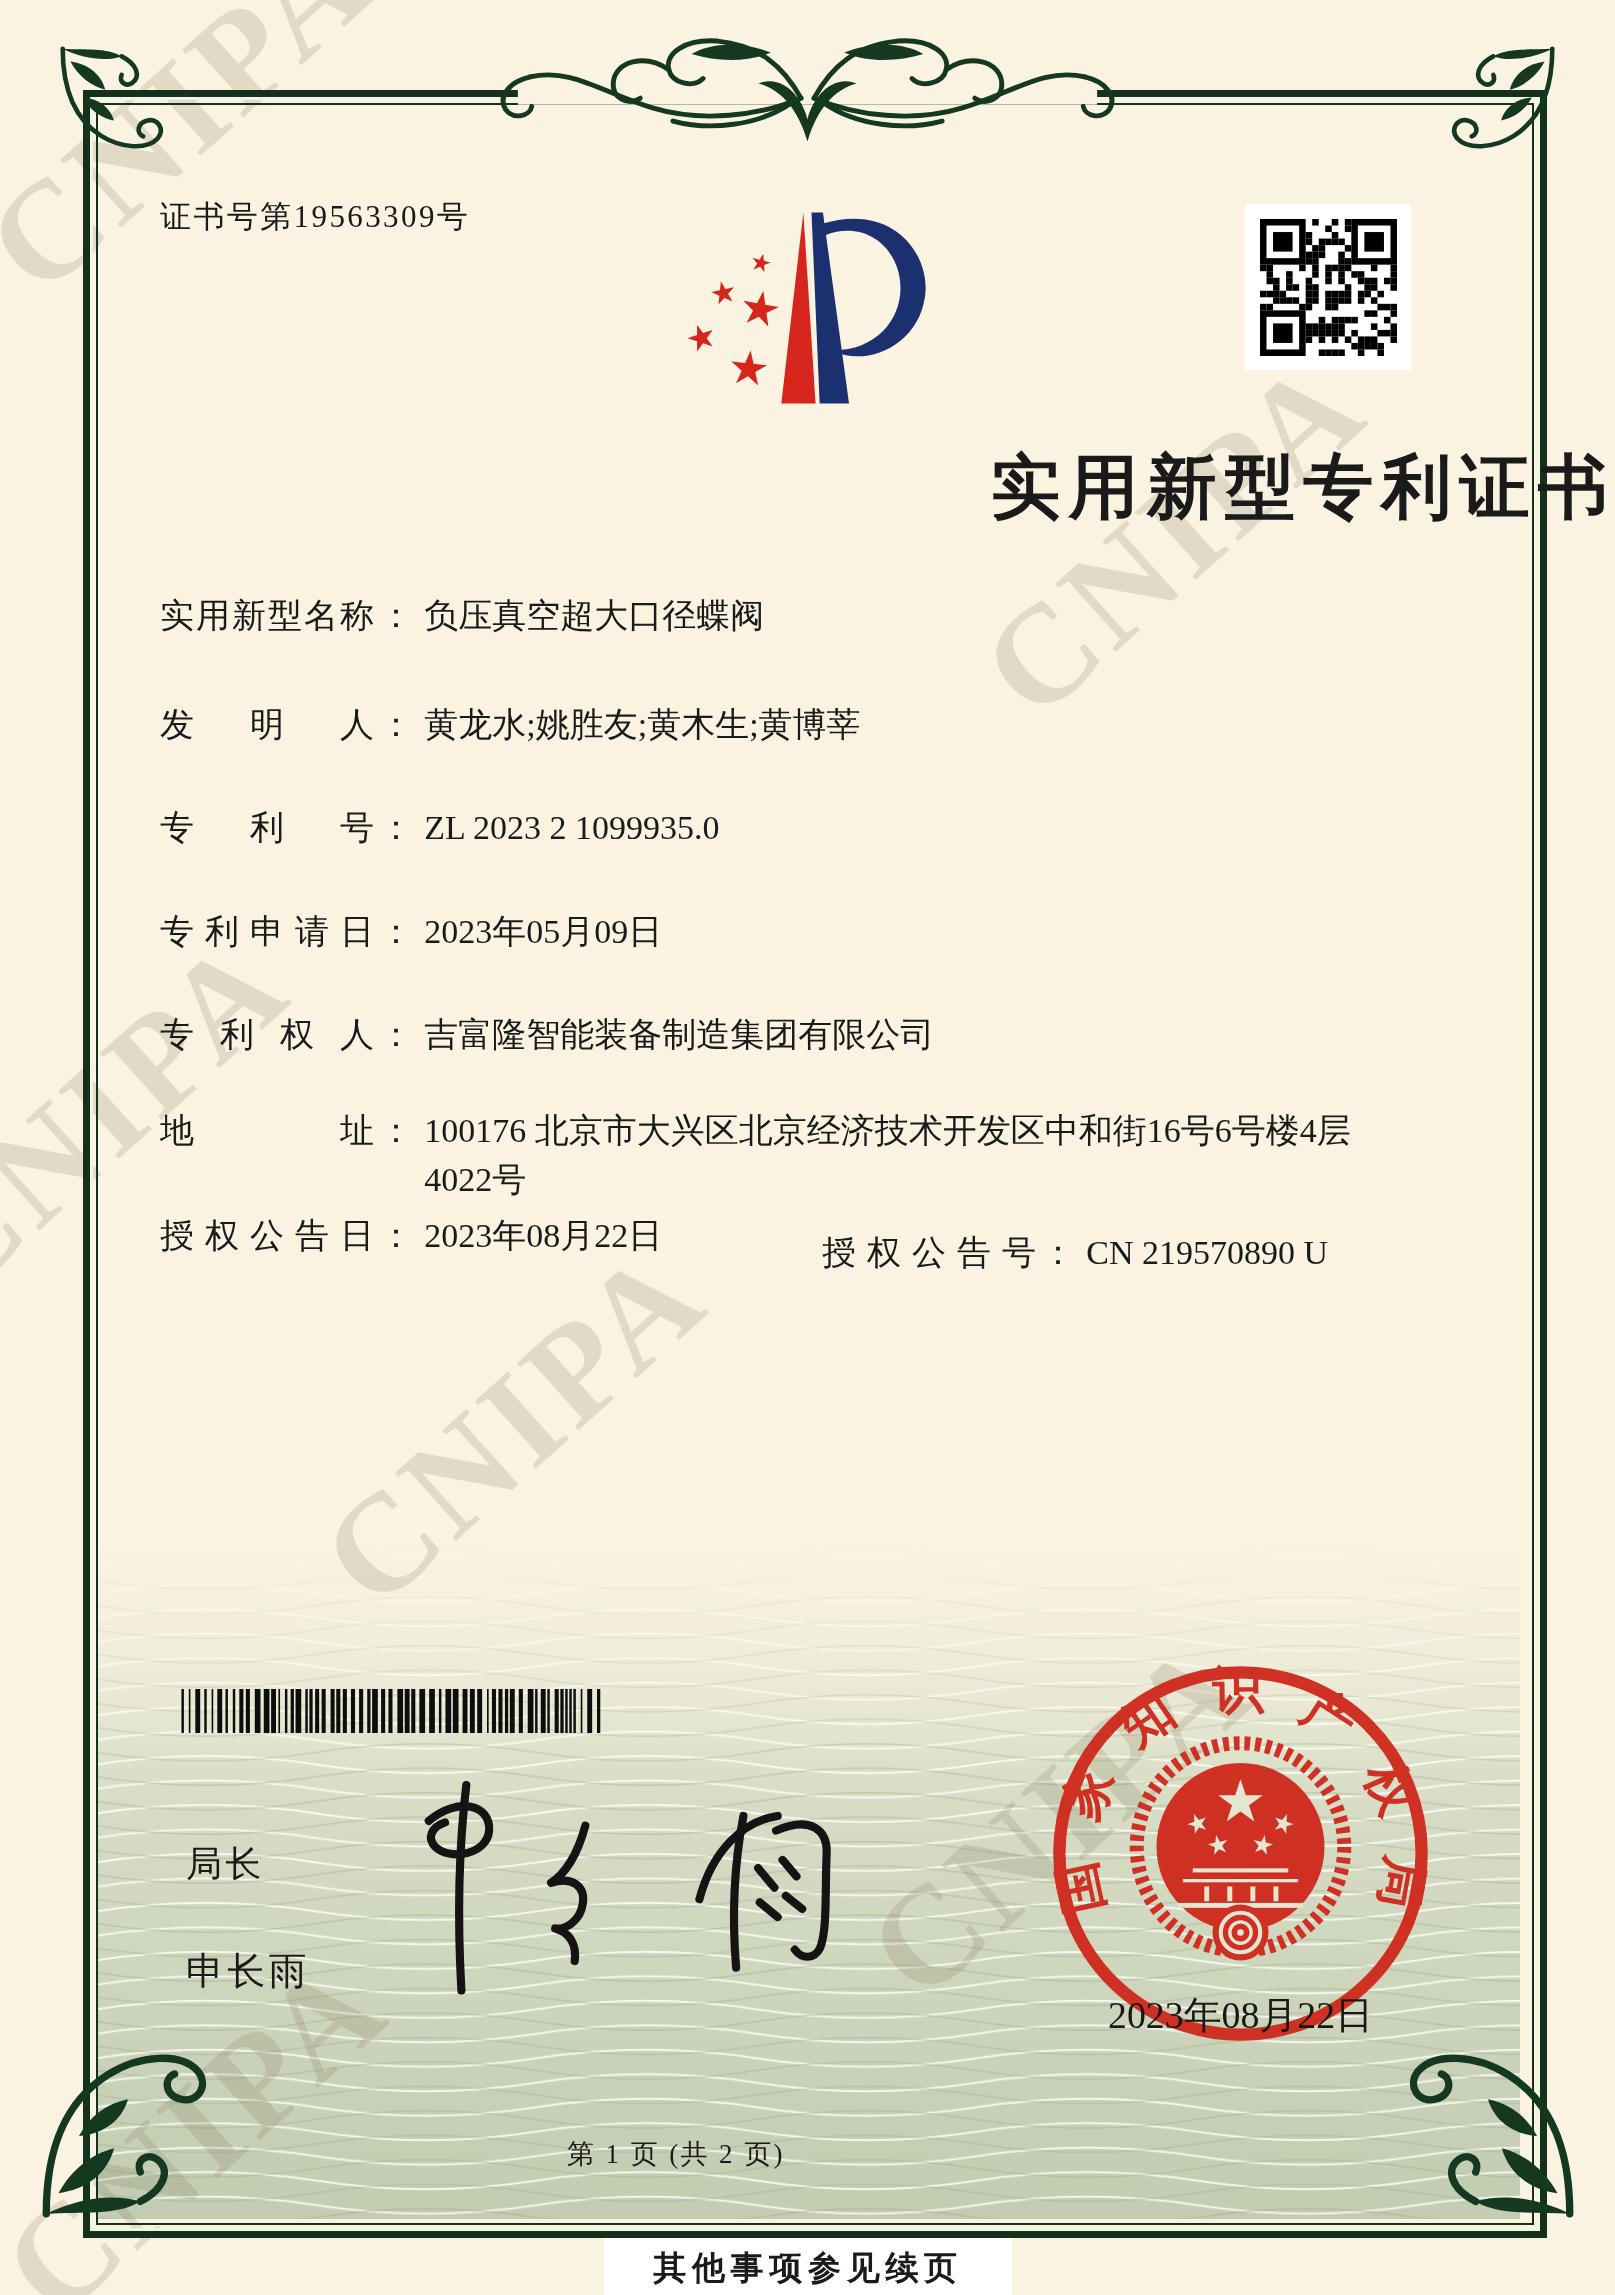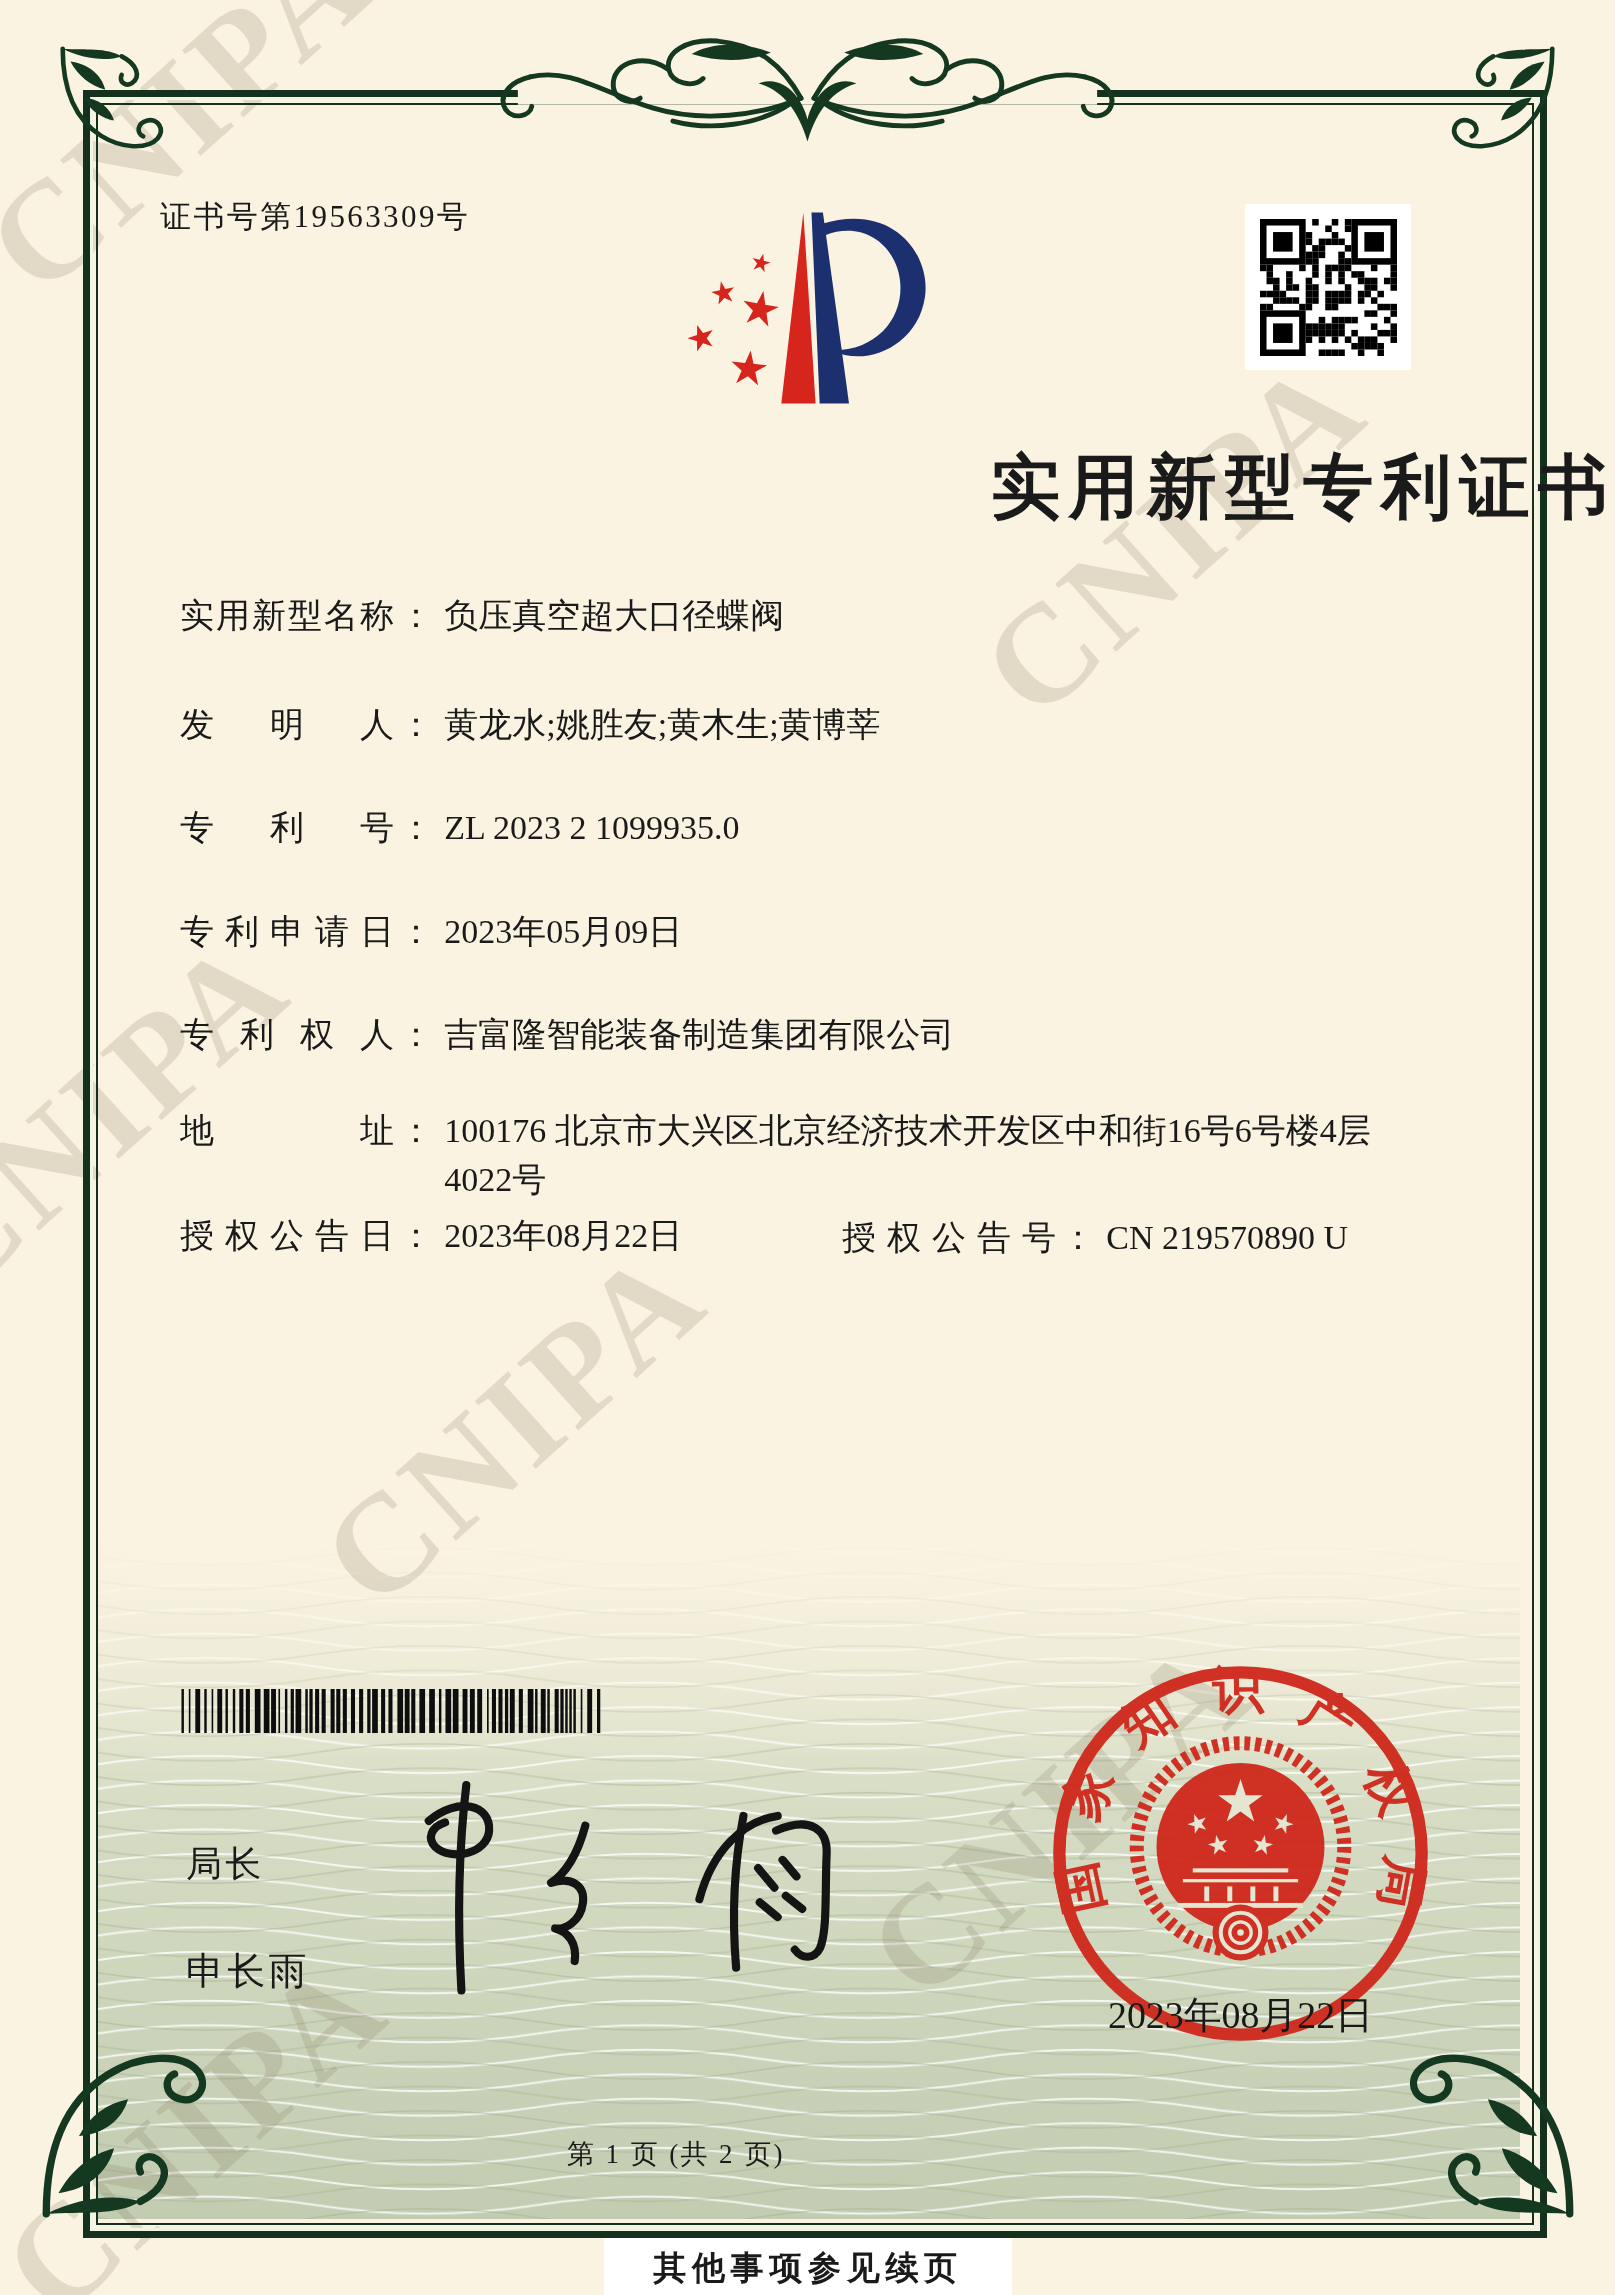--- a/index.html
+++ b/index.html
@@ -29,25 +29,25 @@
   
   .content{z-index:5;}
   .cert-no{left:160px;top:196px;font-size:31px;letter-spacing:2.4px;z-index:5;}
   .title{left:0;top:441px;width:1616px;text-align:right;font-size:70px;
          font-weight:bold;letter-spacing:8.2px;z-index:5;
          font-family:"DejaVu Serif","Liberation Serif",serif;}
   .qrbox{left:1245px;top:204px;width:166px;height:166px;background:#ffffff;z-index:5;
          display:flex;align-items:center;justify-content:center;}
   .logo{left:681px;top:206px;width:261px;height:204px;z-index:5;}
   .row{position:absolute;left:160px;width:1305px;font-size:34px;line-height:49px;z-index:5;}
-  .lbl{display:inline-block;width:214px;text-align:justify;text-align-last:justify;vertical-align:top;margin-left:20px;}
+  .lbl{display:inline-block;width:214px;text-align:justify;text-align-last:justify;vertical-align:top;}
   .colon{display:inline-block;margin:0 11.4px 0 4.9px;vertical-align:top;}
   .val{display:inline-block;vertical-align:top;}
   .val-wrap{width:963px;}
-  .grp2{position:absolute;left:662px;top:2px;}
+  .grp2{position:absolute;left:662px;top:17px;}
   .legal{left:160px;top:1302px;width:1299px;font-size:30px;line-height:1.46;
          text-align:justify;z-index:5;}
   .legal p{margin:0 0 19.6px 0;text-indent:2em;}
   .barcode{left:181px;top:1689px;width:423px;height:44px;z-index:5;}
   .signer-role{left:186px;top:1840px;font-size:36px;z-index:5;letter-spacing:3.3px;}
   .signer-name{left:186px;top:1946px;font-size:38px;z-index:5;letter-spacing:3.3px;}
   .sig{left:375px;top:1762px;width:538px;height:253px;z-index:5;}
   .seal{left:1047px;top:1660px;width:387px;height:387px;z-index:6;opacity:.96;}
   .pagefoot{left:0;top:2136px;width:1352px;text-align:center;font-size:27px;
             letter-spacing:2.4px;z-index:5;}

